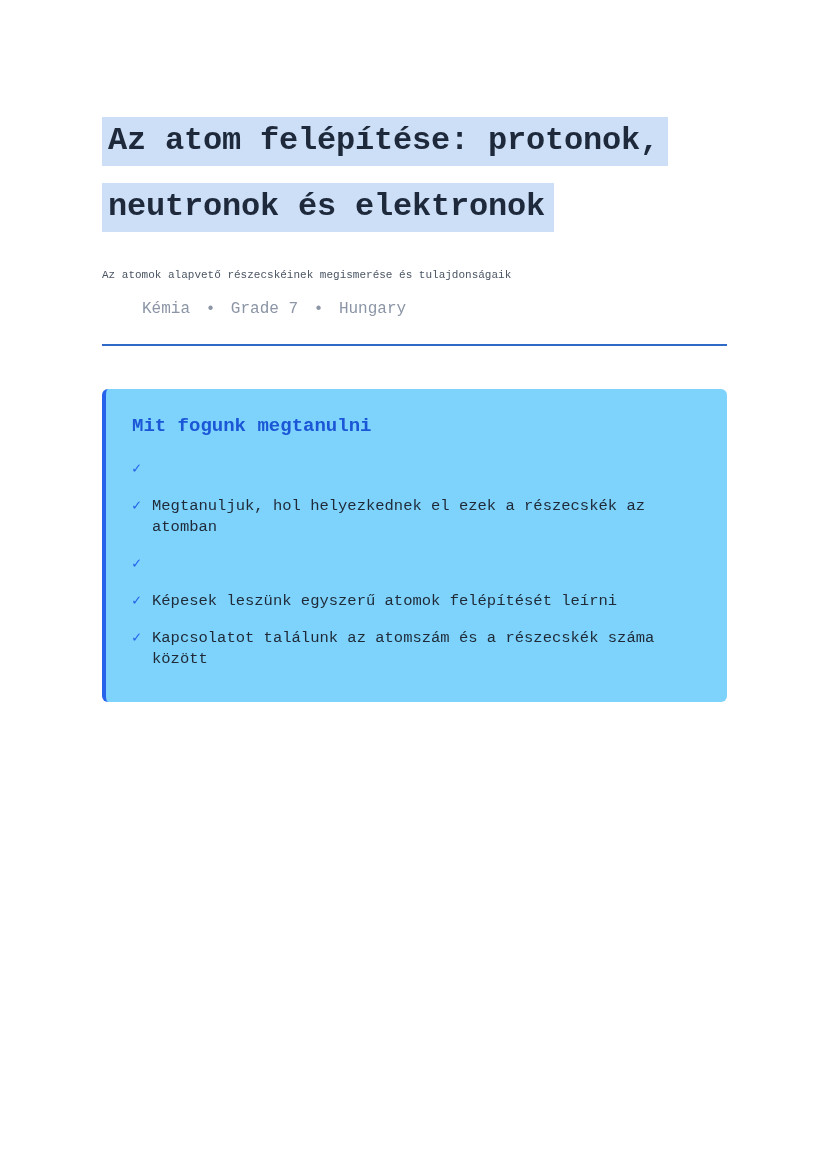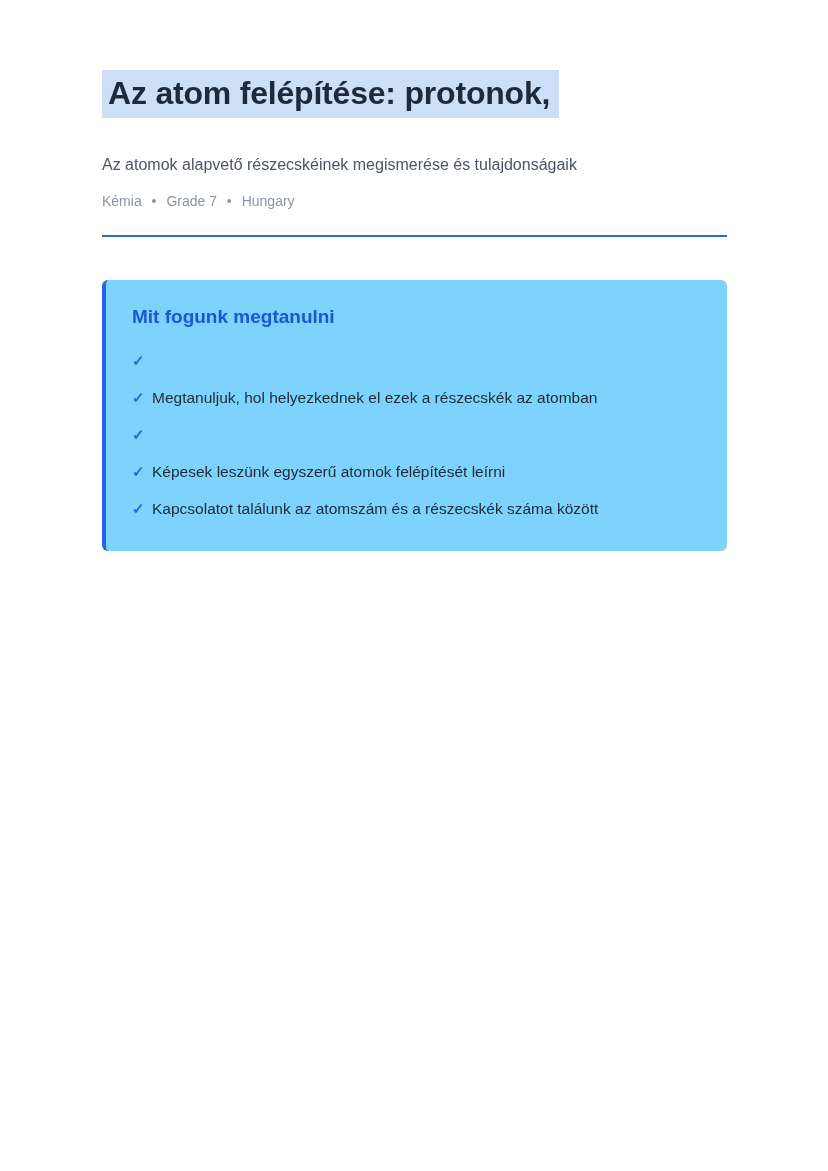--- a/index.html
+++ b/index.html
@@ -6,44 +6,46 @@
   html, body {
     width: 828px;
     height: 1171px;
     background: #ffffff;
     font-family: "Liberation Sans", sans-serif;
     color: #1f2937;
   }
   .page {
     width: 828px;
     height: 1171px;
-    padding: 60px 101px 0 102px;
+    padding: 108px 101px 0 102px;
     background: #ffffff;
+    font-family: Liberation Mono, monospace;
   }
   h1.title {
     font-size: 32px;
     font-weight: 700;
     color: #1e2a3b;
     line-height: 66px;
     letter-spacing: -0.2px;
   }
   .title .hl {
     background: #cddff7;
     padding: 5px 9px 7px 6px;
   }
   .subtitle {
     margin-top: 28px;
-    font-size: 16px;
+    font-size: 11px;
     color: #4b5563;
     line-height: 1.4;
   }
   .meta {
     margin-top: 17px;
-    font-size: 14px;
+    font-size: 16px;
     color: #8b95a5;
+    margin-left: 40px;
   }
   .meta .sep {
     margin: 0 6px;
     color: #8b95a5;
   }
   .divider {
     margin-top: 26px;
     border: none;
     border-top: 2px solid #2e6ac6;
     width: 100%;
@@ -82,20 +84,21 @@
     line-height: 21px;
   }
 </style>
 </head>
 <body>
 
 <div class="page">
 
   <h1 class="title">
     <span class="hl">Az atom felépítése: protonok,</span><br>
+    <span class="hl">neutronok és elektronok</span>
   </h1>
 
   <p class="subtitle">Az atomok alapvető részecskéinek megismerése és tulajdonságaik</p>
 
   <p class="meta">
     <span>Kémia</span>
     <span class="sep">•</span>
     <span>Grade 7</span>
     <span class="sep">•</span>
     <span>Hungary</span>

